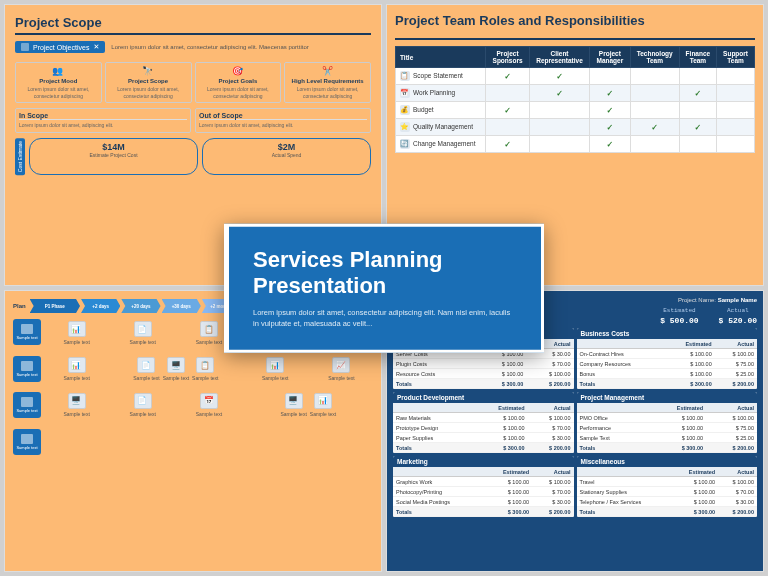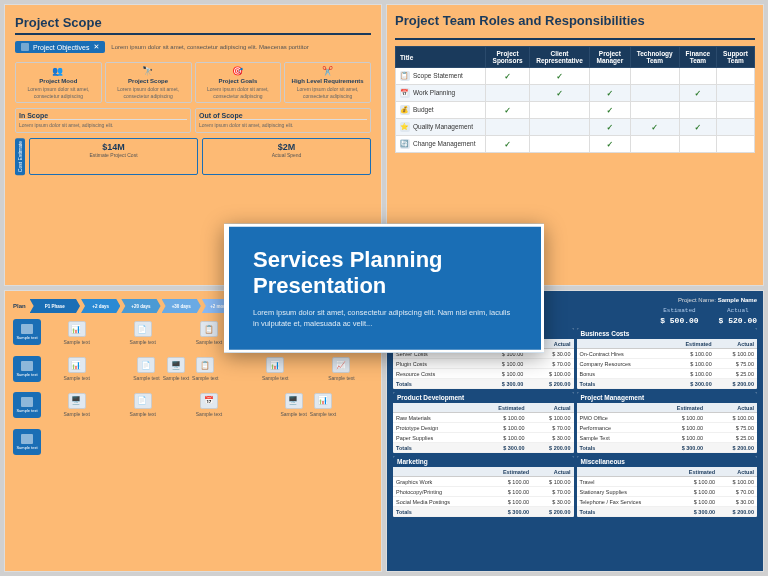--- a/index.html
+++ b/index.html
@@ -108,21 +108,21 @@
     }
     .q1-bottom {
       display: flex;
       gap: 4px;
       align-items: stretch;
     }
     .q1-stat {
       flex: 1;
       border: 1px solid #1a6eb5;
       padding: 3px 5px;
-      border-radius: 2px;
+      border-radius: 12px;
       text-align: center;
     }
     .q1-stat-label {
       font-size: 5px;
       color: #555;
     }
     .q1-stat-value {
       font-size: 9px;
       font-weight: bold;
       color: #1a3a5c;

